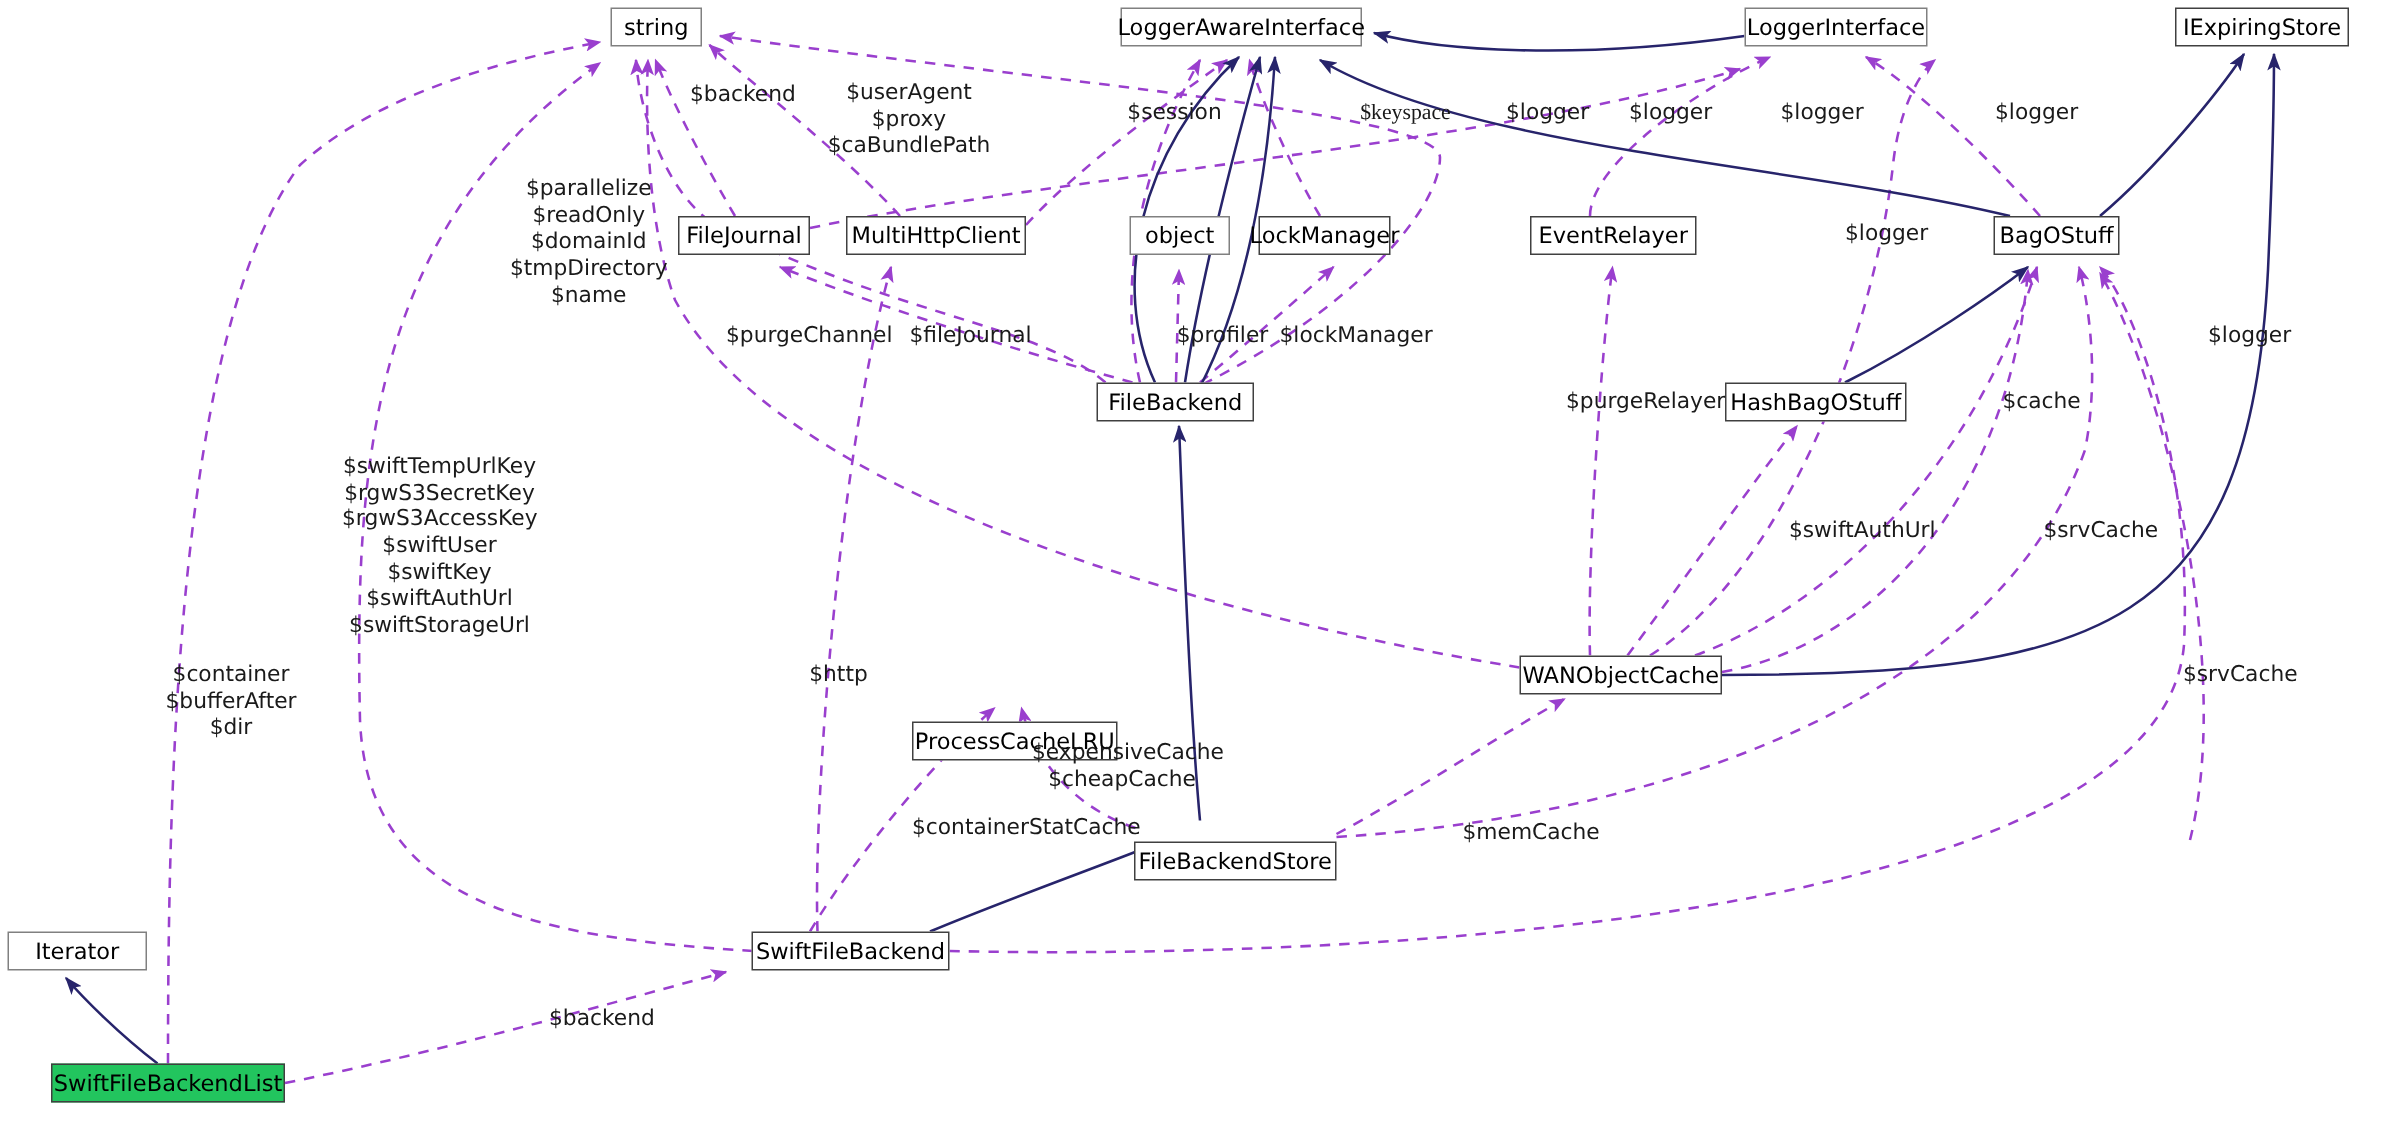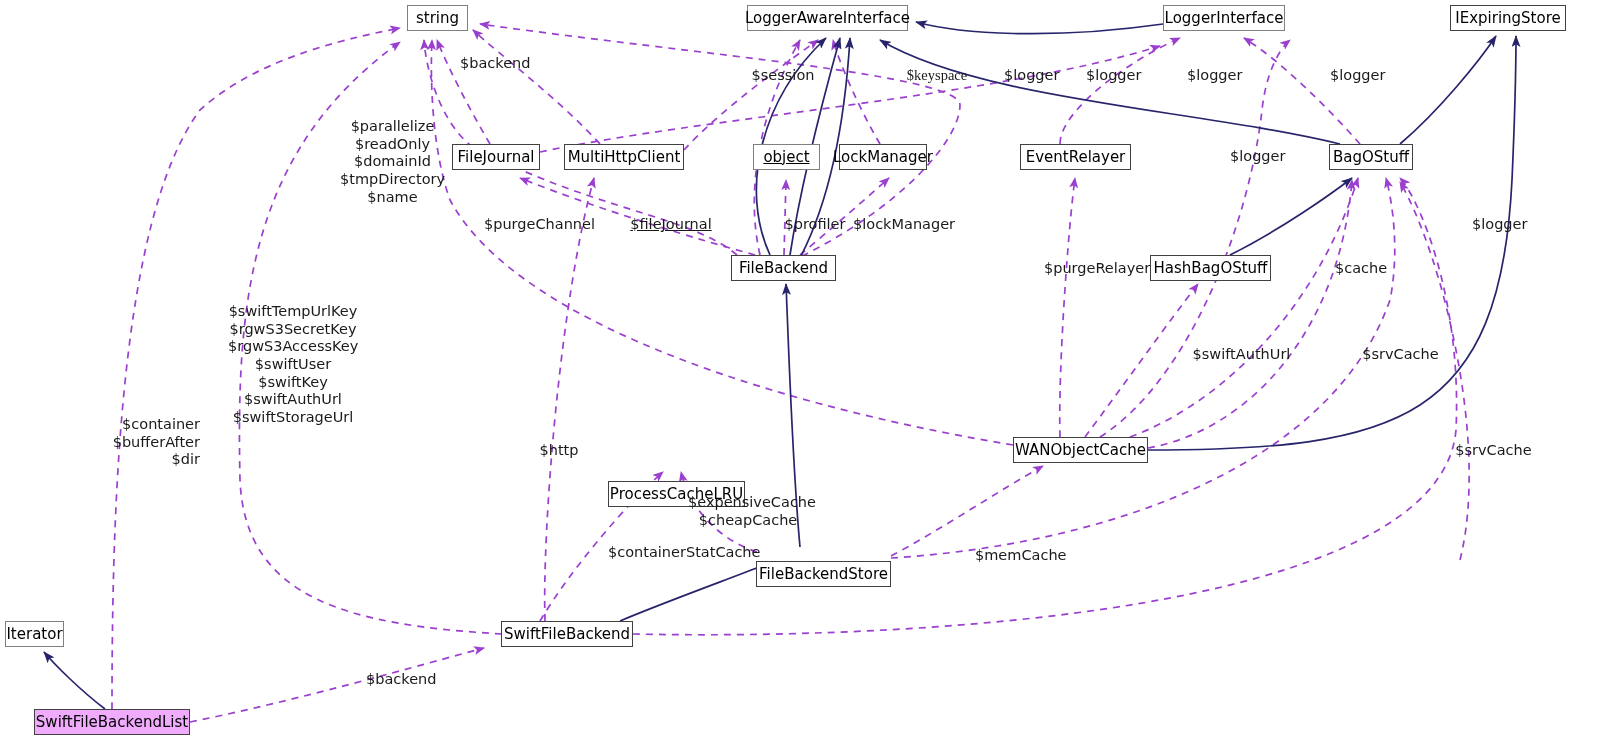--- a/index.html
+++ b/index.html
@@ -37,21 +37,21 @@
     border: 1px solid #808080;
     line-height: 1;
     padding: 12px 9px;
     height: 26px;
   }
   .node.solid {
     border: 1.6px solid #404040;
   }
   .node.current {
     border: 1.6px solid #404040;
-    background: #f0abfc;
+    background: #22c55e;
   }
   .edge-label {
     position: absolute;
     font-size: 14.5px;
     color: #1a1a1a;
     white-space: pre;
     text-align: center;
     line-height: 1.22;
     background: transparent;
   }
@@ -168,21 +168,21 @@
   <div class="node solid" style="left:1450px;top:5px;width:116px;">
       <span>IExpiringStore</span>
     </div>
 
   <div class="node solid" style="left:452px;top:144px;width:88px;">
       <span>FileJournal</span>
     </div>
   <div class="node solid" style="left:564px;top:144px;width:120px;">
       <span>MultiHttpClient</span>
     </div>
-  <div class="node light" style="left:753px;top:144px;width:67px;text-decoration:underline;">
+  <div class="node light" style="left:753px;top:144px;width:67px;">
       <span>object</span>
     </div>
   <div class="node solid" style="left:839px;top:144px;width:88px;">
       <span>LockManager</span>
     </div>
   <div class="node solid" style="left:1020px;top:144px;width:111px;">
       <span>EventRelayer</span>
     </div>
   <div class="node solid" style="left:1329px;top:144px;width:84px;">
       <span>BagOStuff</span>
@@ -201,58 +201,61 @@
   <div class="node solid" style="left:1013px;top:437px;width:135px;">
       <span>WANObjectCache</span>
     </div>
 
   <div class="node solid" style="left:756px;top:561px;width:135px;">
       <span>FileBackendStore</span>
     </div>
   <div class="node solid" style="left:501px;top:621px;width:132px;">
       <span>SwiftFileBackend</span>
     </div>
-  <div class="node light" style="left:5px;top:621px;width:59px;">
+  <div class="node light" style="left:5px;top:621px;width:93px;">
       <span>Iterator</span>
     </div>
   <div class="node current" style="left:34px;top:709px;width:156px;">
       <span>SwiftFileBackendList</span>
     </div>
 
   <div class="edge-label" style="left:460px;top:55px;width:70px;">$backend</div>
+  <div class="edge-label multi" style="left:551px;top:54px;width:110px;">$userAgent
+$proxy
+$caBundlePath</div>
   <div class="edge-label" style="left:750px;top:67px;width:66px;">$session</div>
   <div class="edge-label" style="left:897px;top:67px;width:80px;font-family:Liberation Serif, serif;">$keyspace</div>
   <div class="edge-label" style="left:1004px;top:67px;width:55px;">$logger</div>
   <div class="edge-label" style="left:1086px;top:67px;width:55px;">$logger</div>
   <div class="edge-label" style="left:1187px;top:67px;width:55px;">$logger</div>
   <div class="edge-label" style="left:1330px;top:67px;width:55px;">$logger</div>
   <div class="edge-label multi" style="left:340px;top:118px;width:105px;">$parallelize
 $readOnly
 $domainId
 $tmpDirectory
 $name</div>
   <div class="edge-label" style="left:1230px;top:148px;width:55px;">$logger</div>
   <div class="edge-label" style="left:484px;top:216px;width:108px;">$purgeChannel</div>
-  <div class="edge-label" style="left:626px;top:216px;width:90px;text-decoration:underline;">$fileJournal</div>
+  <div class="edge-label" style="left:602px;top:216px;width:90px;">$fileJournal</div>
   <div class="edge-label" style="left:782px;top:216px;width:66px;">$profiler</div>
   <div class="edge-label" style="left:853px;top:216px;width:101px;">$lockManager</div>
   <div class="edge-label" style="left:1044px;top:260px;width:104px;">$purgeRelayer</div>
   <div class="edge-label" style="left:1335px;top:260px;width:52px;">$cache</div>
   <div class="edge-label" style="left:1472px;top:216px;width:55px;">$logger</div>
   <div class="edge-label multi" style="left:228px;top:303px;width:130px;">$swiftTempUrlKey
 $rgwS3SecretKey
 $rgwS3AccessKey
 $swiftUser
 $swiftKey
 $swiftAuthUrl
 $swiftStorageUrl</div>
   <div class="edge-label" style="left:1184px;top:346px;width:115px;">$swiftAuthUrl</div>
   <div class="edge-label" style="left:1362px;top:346px;width:77px;">$srvCache</div>
   <div class="edge-label" style="left:1455px;top:442px;width:77px;">$srvCache</div>
-  <div class="edge-label multi" style="left:108px;top:416px;width:92px;text-align:right;">$container
+  <div class="edge-label multi" style="left:108px;top:442px;width:92px;">$container
 $bufferAfter
 $dir</div>
   <div class="edge-label" style="left:538px;top:442px;width:42px;">$http</div>
   <div class="edge-label multi" style="left:688px;top:494px;width:120px;">$expensiveCache
 $cheapCache</div>
   <div class="edge-label" style="left:975px;top:501px;width:88px;margin-top:46px;">$memCache</div>
   <div class="edge-label" style="left:608px;top:544px;width:147px;">$containerStatCache</div>
   <div class="edge-label" style="left:366px;top:671px;width:70px;">$backend</div>
 
 </div>

